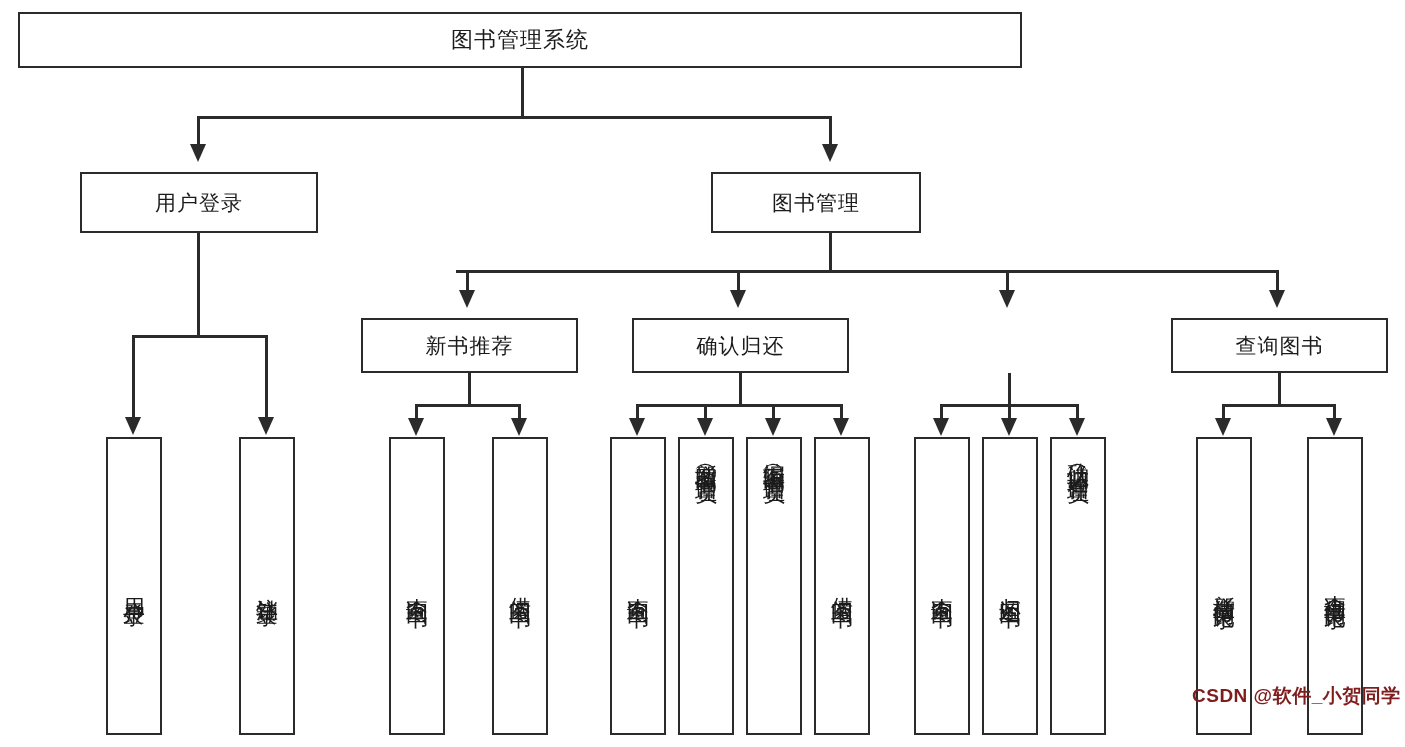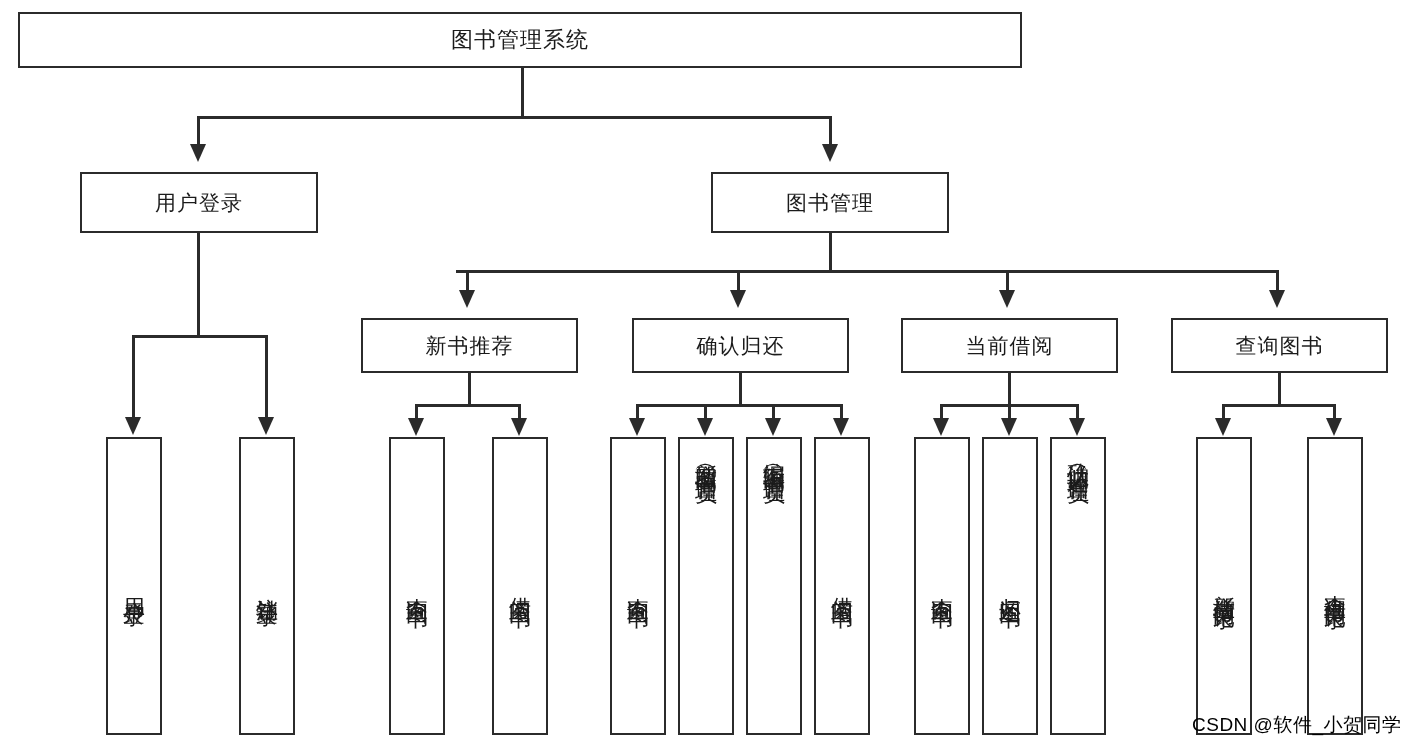--- a/index.html
+++ b/index.html
@@ -45,25 +45,26 @@
     position:absolute;
     width:0;height:0;
     border-left:8px solid transparent;
     border-right:8px solid transparent;
     border-top:18px solid #2b2b2b;
   }
 
   
   #watermark{
     position:absolute;
-    left:1192px;top:712px;
+    left:1192px;top:683px;
     font-size:19px;
-    color:#000000;
+    color:#7f1d1d;
     white-space:nowrap;
     letter-spacing:0.5px;
+    font-weight:bold;
   }
 </style>
 </head>
 <body>
 
 <div id="stage">
 
   <div class="node h root" style="left:18px;top:12px;width:1004px;height:56px;">
     <span>图书管理系统</span>
   </div>
@@ -73,21 +74,21 @@
   <div class="ln hln" style="left:197px;top:116px;width:635px;height:3px;"></div>
 
   <div class="ln vln" style="left:197px;top:116px;width:3px;height:30px;"></div>
   <div class="arrow" style="left:190px;top:144px;"></div>
   <div class="ln vln" style="left:829px;top:116px;width:3px;height:30px;"></div>
   <div class="arrow" style="left:822px;top:144px;"></div>
 
   <div class="node h" style="left:80px;top:172px;width:238px;height:61px;">
     <span>用户登录</span>
   </div>
-  <div class="node h" style="left:711px;top:172px;width:238px;height:61px;align-items:center;">
+  <div class="node h" style="left:711px;top:172px;width:210px;height:61px;align-items:center;">
     <span>图书管理</span>
   </div>
 
   <div class="ln vln" style="left:197px;top:233px;width:3px;height:102px;"></div>
   <div class="ln hln" style="left:132px;top:335px;width:135px;height:3px;"></div>
   <div class="ln vln" style="left:132px;top:335px;width:3px;height:84px;"></div>
   <div class="arrow" style="left:125px;top:417px;"></div>
   <div class="ln vln" style="left:265px;top:335px;width:3px;height:84px;"></div>
   <div class="arrow" style="left:258px;top:417px;"></div>
 
@@ -100,23 +101,20 @@
   <div class="ln vln" style="left:1006px;top:270px;width:3px;height:22px;"></div>
   <div class="arrow" style="left:999px;top:290px;"></div>
   <div class="ln vln" style="left:1276px;top:270px;width:3px;height:22px;"></div>
   <div class="arrow" style="left:1269px;top:290px;"></div>
 
   <div class="node h" style="left:361px;top:318px;width:217px;height:55px;">
     <span>新书推荐</span>
   </div>
   <div class="node h" style="left:632px;top:318px;width:217px;height:55px;">
     <span>确认归还</span>
-  </div>
-  <div class="node h" style="left:901px;top:318px;width:217px;height:55px;">
-    <span>当前借阅</span>
   </div>
   <div class="node h" style="left:1171px;top:318px;width:217px;height:55px;">
     <span>查询图书</span>
   </div>
 
   <div class="ln vln" style="left:468px;top:373px;width:3px;height:31px;"></div>
   <div class="ln hln" style="left:415px;top:404px;width:106px;height:3px;"></div>
   <div class="ln vln" style="left:415px;top:404px;width:3px;height:16px;"></div>
   <div class="arrow" style="left:408px;top:418px;"></div>
   <div class="ln vln" style="left:518px;top:404px;width:3px;height:16px;"></div>

